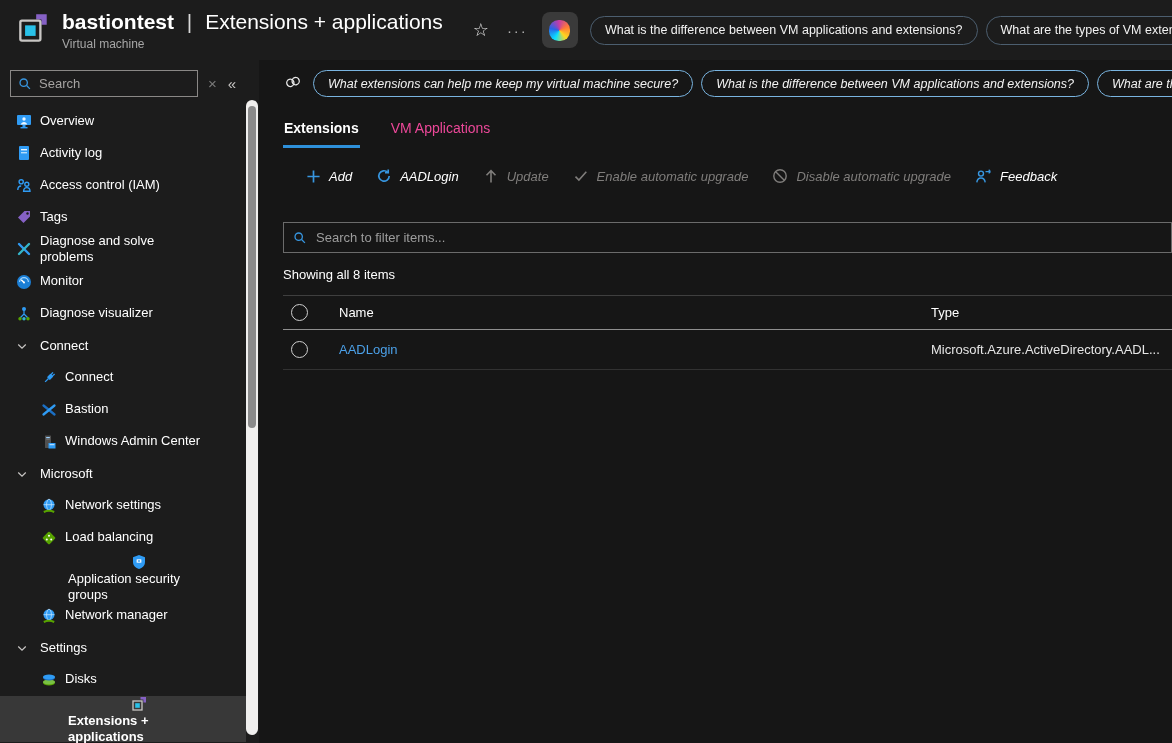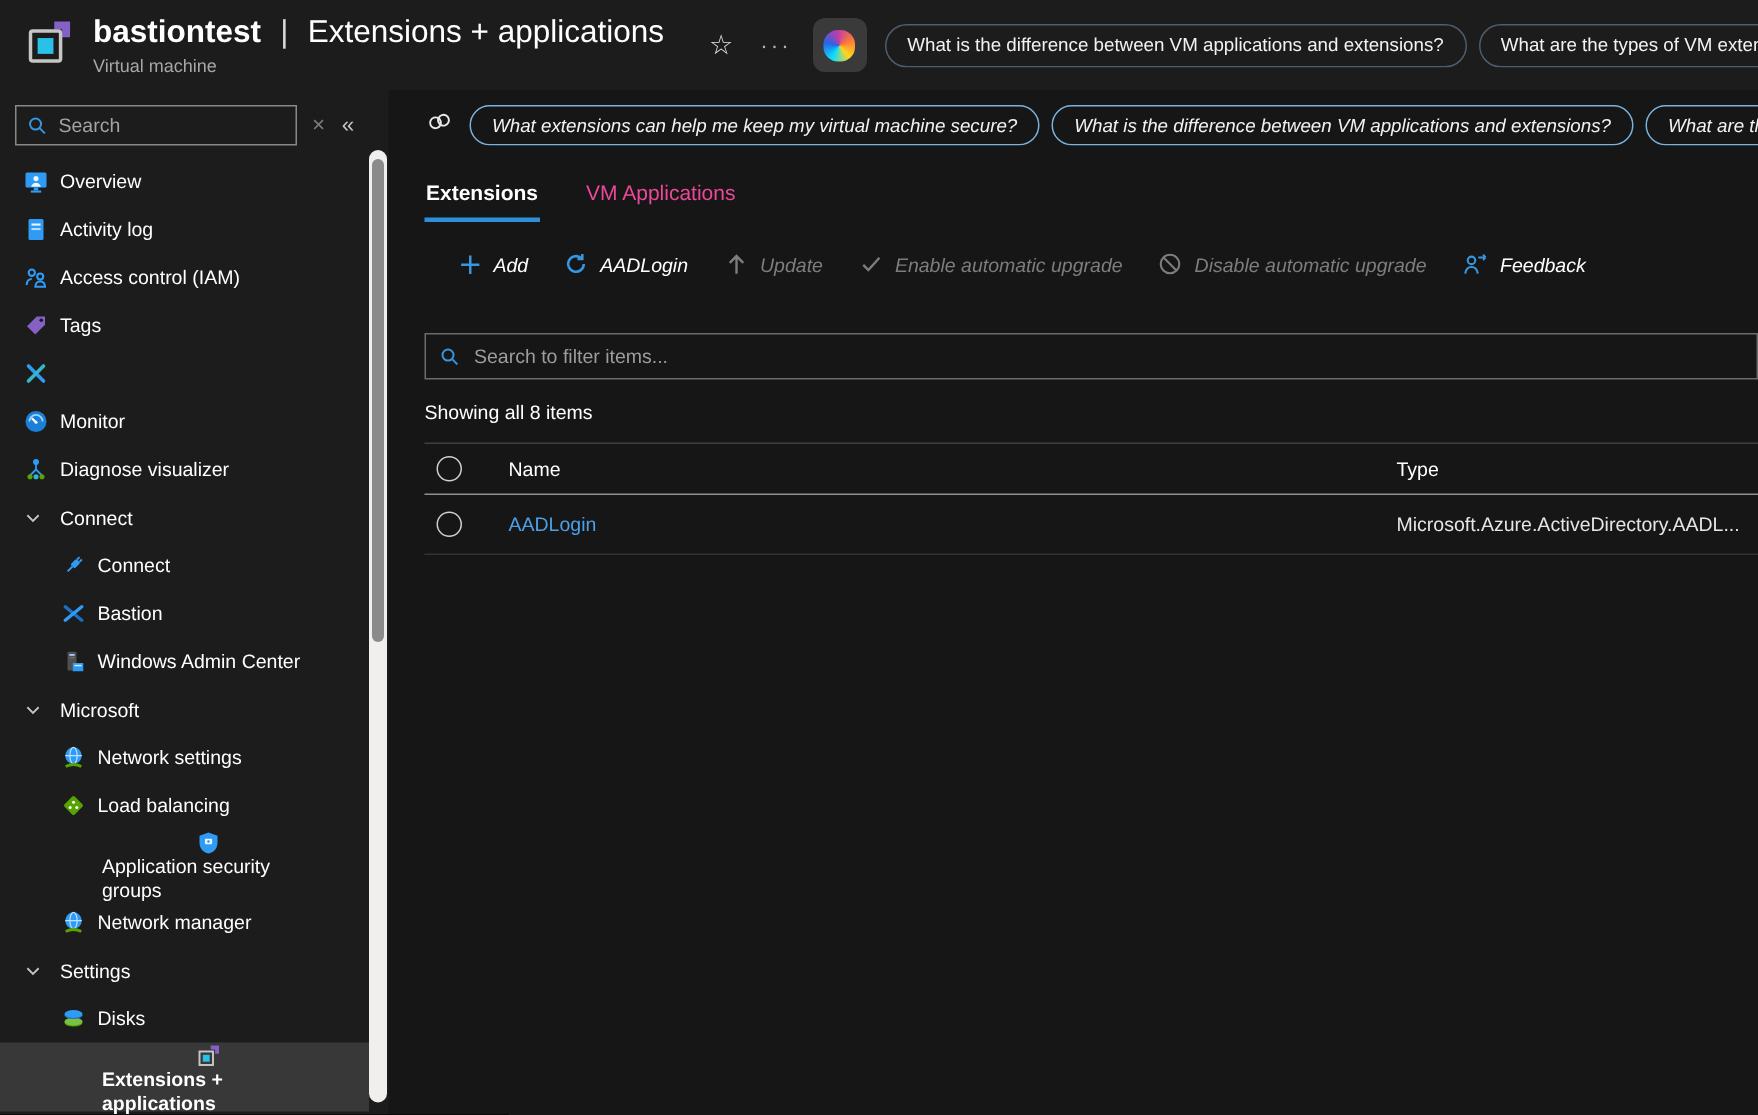--- a/index.html
+++ b/index.html
@@ -173,20 +173,21 @@
             <span class="ni-label">Tags</span>
           </div>
 
           <div class="nav-item">
             <span class="ni-icon">
               <svg width="16" height="16" viewBox="0 0 16 16" stroke-linecap="round">
                   <path d="M3 3l10 10" stroke="#2f9bf4" stroke-width="2.4"></path>
                   <path d="M13 3L3 13" stroke="#35b5c9" stroke-width="2.4"></path>
                 </svg>
             </span>
+            <span class="ni-label">Diagnose and solve problems</span>
           </div>
 
           <div class="nav-item">
             <span class="ni-icon">
               <svg width="16" height="16" viewBox="0 0 16 16">
                   <circle cx="8" cy="8" r="7" fill="#1b7fd6"></circle>
                   <path d="M3.6 8a4.4 4.4 0 0 1 8.8 0" fill="none" stroke="#9fd4ff" stroke-width="1.2"></path>
                   <path d="M8 8.5L5.2 5.8" stroke="#fff" stroke-width="1.5"></path>
                   <circle cx="8" cy="8.5" r="1" fill="#fff"></circle>
                 </svg>

